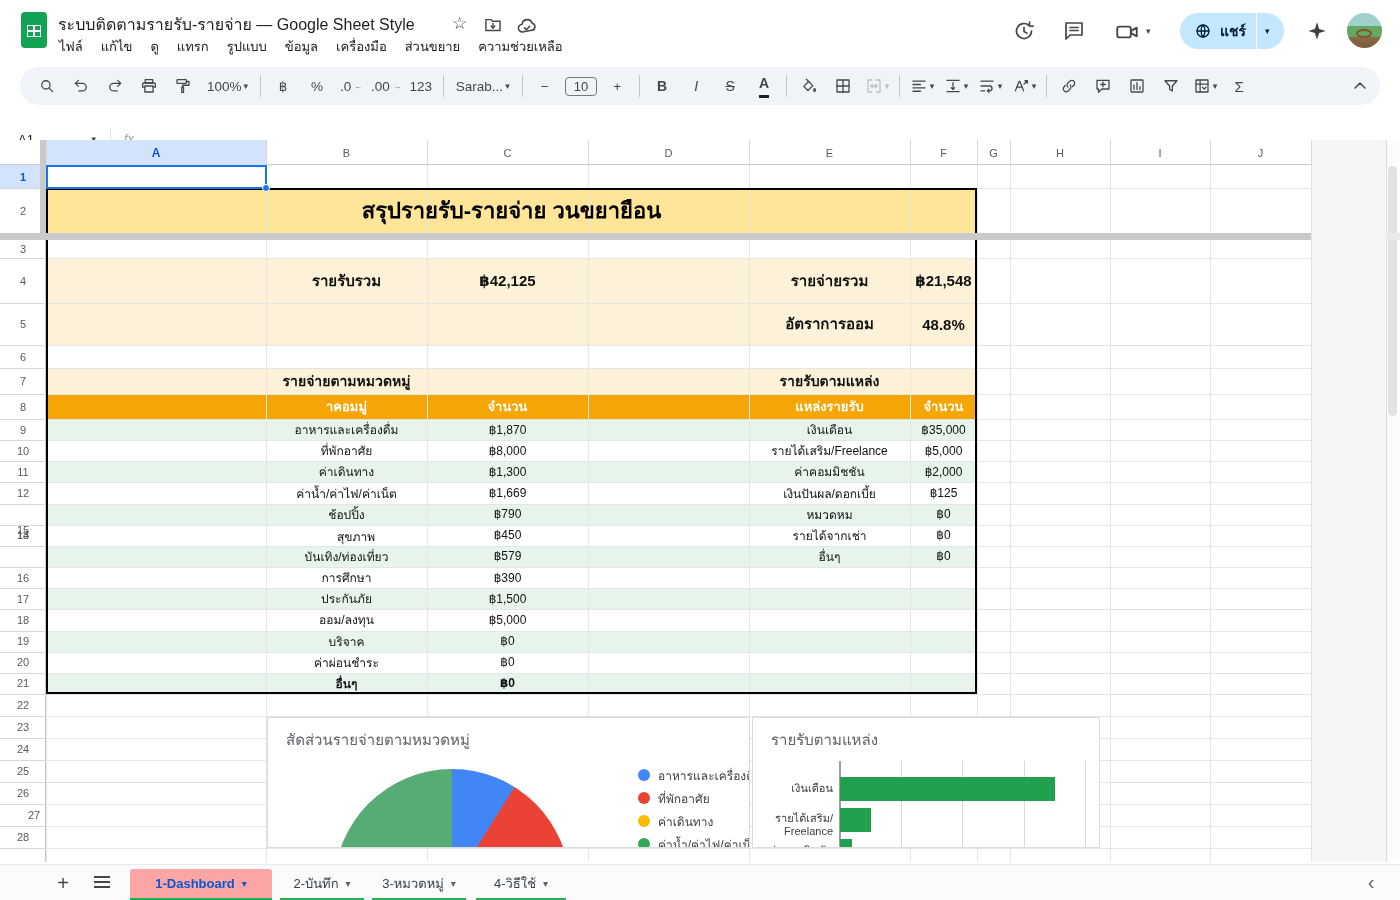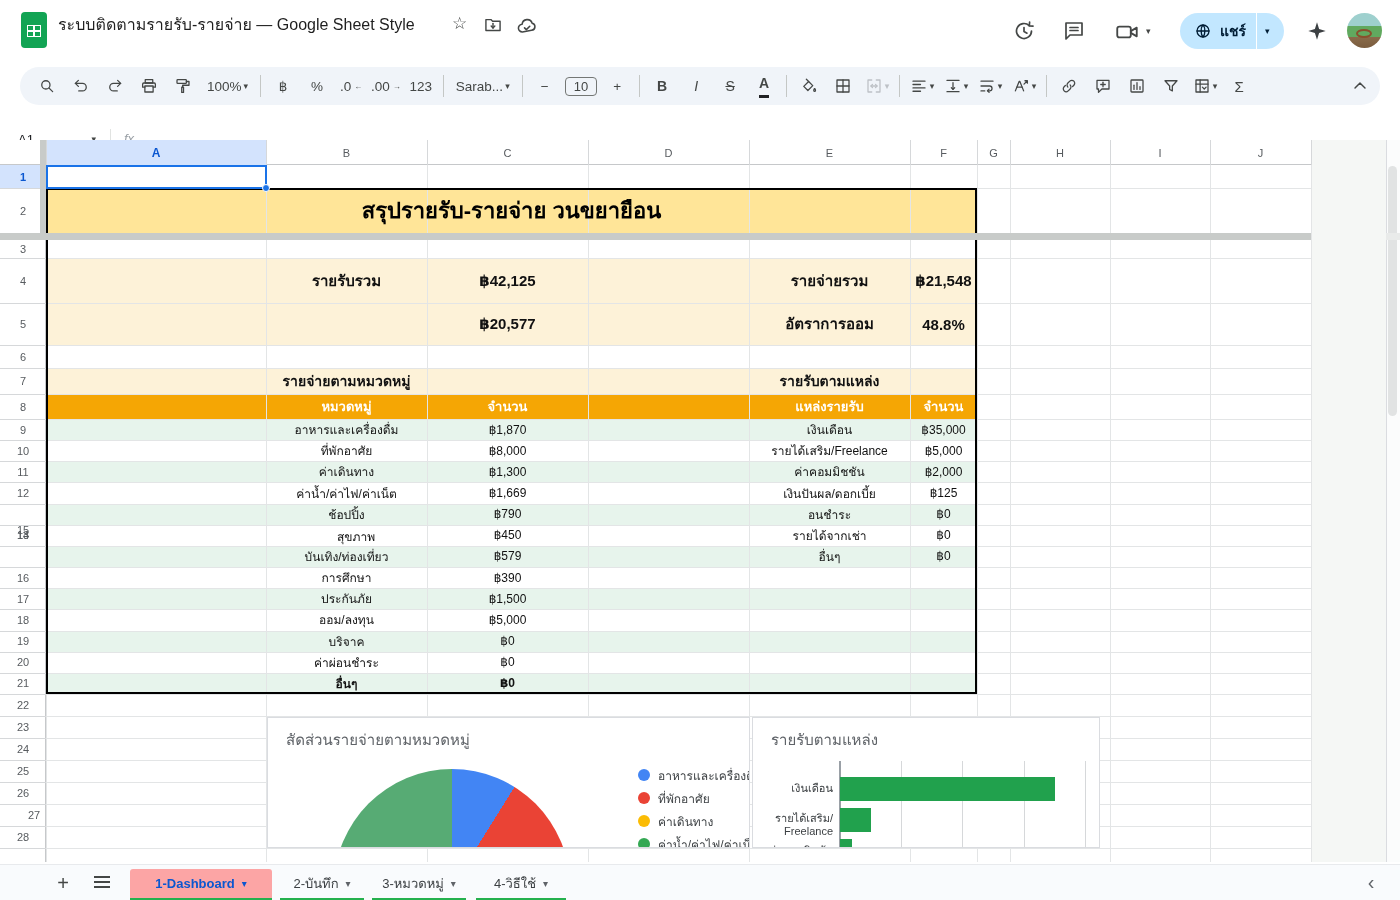--- a/index.html
+++ b/index.html
@@ -45,20 +45,31 @@
           <polyline points="9.8,13.3 12,15.5 14.2,13.3"></polyline>
         </svg>
       </span>
     <span class="abs" id="ic-cloud" style="left:516px;top:15px;">
         <svg viewBox="0 0 24 24" width="22" height="22" fill="none" stroke="#444746" stroke-width="1.7" stroke-linecap="round" stroke-linejoin="round">
           <path d="M7 18.5a4.2 4.2 0 0 1-.3-8.4 5.6 5.6 0 0 1 10.9-1.2 3.9 3.9 0 0 1-.6 7.7z"></path>
           <polyline points="9.3,14 11.3,16 15,12.3"></polyline>
         </svg>
       </span>
 
+    <div class="abs flex" id="menubar" style="left:50px;top:34px;height:24px;">
+        <div class="menu-item">ไฟล์</div>
+        <div class="menu-item">แก้ไข</div>
+        <div class="menu-item">ดู</div>
+        <div class="menu-item">แทรก</div>
+        <div class="menu-item">รูปแบบ</div>
+        <div class="menu-item">ข้อมูล</div>
+        <div class="menu-item">เครื่องมือ</div>
+        <div class="menu-item">ส่วนขยาย</div>
+        <div class="menu-item">ความช่วยเหลือ</div>
+      </div>
 
     <span class="abs" id="ic-history" style="left:1012px;top:19px;">
         <svg viewBox="0 0 24 24" width="24" height="24" fill="none" stroke="#444746" stroke-width="1.7" stroke-linecap="round" stroke-linejoin="round">
           <path d="M19.5 12a7.5 7.5 0 1 1-2.3-5.4"></path>
           <polyline points="17.6,3.2 17.3,6.9 21,7.1"></polyline>
           <polyline points="12,8.5 12,12.5 15,14.2"></polyline>
         </svg>
       </span>
     <span class="abs" id="ic-comments" style="left:1062px;top:19px;">
         <svg viewBox="0 0 24 24" width="24" height="24" fill="none" stroke="#444746" stroke-width="1.7" stroke-linecap="round" stroke-linejoin="round">
@@ -438,26 +449,25 @@
       <div class="abs" style="left: 0px; top: 233px; width: 1311px; height: 7px; background: rgb(200, 203, 201);"></div>
       <div class="abs" style="left: 1312px; top: 140px; width: 74px; height: 722px; background: rgb(245, 247, 245);"></div>
       <div class="abs" style="left: 1386px; top: 140px; width: 14px; height: 722px; background: rgb(251, 252, 252); border-left: 1px solid rgb(218, 220, 224);"></div>
       <div class="abs" style="left: 1388px; top: 166px; width: 9px; height: 250px; background: rgb(225, 227, 227); border-radius: 5px;"></div>
       <div class="abs" style="left: 1386px; top: 233px; width: 14px; height: 7px; background: rgb(233, 235, 234);"></div>
       <div class="cellT" style="left: 46px; top: 188px; width: 931px; height: 45px; font-size: 22px; font-weight: bold; color: rgb(0, 0, 0);">สรุปรายรับ-รายจ่าย วนขยายือน</div>
       <div class="cellT" style="left: 266px; top: 258px; width: 161px; height: 45px; font-size: 15px; font-weight: bold;">รายรับรวม</div>
       <div class="cellT" style="left: 427px; top: 258px; width: 161px; height: 45px; font-size: 15px; font-weight: bold;">฿42,125</div>
       <div class="cellT" style="left: 749px; top: 258px; width: 161px; height: 45px; font-size: 15px; font-weight: bold;">รายจ่ายรวม</div>
       <div class="cellT" style="left: 910px; top: 258px; width: 67px; height: 45px; font-size: 15px; font-weight: bold;">฿21,548</div>
-      <div class="cellT" style="left: 427px; top: 303px; width: 161px; height: 42px; font-size: 15px; font-weight: bold;">฿20,577</div>
       <div class="cellT" style="left: 749px; top: 303px; width: 161px; height: 42px; font-size: 15px; font-weight: bold;">อัตราการออม</div>
       <div class="cellT" style="left: 910px; top: 303px; width: 67px; height: 42px; font-size: 15px; font-weight: bold;">48.8%</div>
       <div class="cellT" style="left: 266px; top: 368px; width: 161px; height: 26px; font-size: 14px; font-weight: bold;">รายจ่ายตามหมวดหมู่</div>
       <div class="cellT" style="left: 749px; top: 368px; width: 161px; height: 26px; font-size: 14px; font-weight: bold;">รายรับตามแหล่ง</div>
-      <div class="cellT" style="left: 266px; top: 394px; width: 161px; height: 25px; font-size: 13px; font-weight: bold; color: rgb(255, 255, 255);">หมวดหมู่</div>
+      <div class="cellT" style="left: 266px; top: 394px; width: 161px; height: 25px; font-size: 13px; font-weight: bold; color: rgb(255, 255, 255);">าคอมมู่</div>
       <div class="cellT" style="left: 427px; top: 394px; width: 161px; height: 25px; font-size: 13px; font-weight: bold; color: rgb(255, 255, 255);">จำนวน</div>
       <div class="cellT" style="left: 749px; top: 394px; width: 161px; height: 25px; font-size: 13px; font-weight: bold; color: rgb(255, 255, 255);">แหล่งรายรับ</div>
       <div class="cellT" style="left: 910px; top: 394px; width: 67px; height: 25px; font-size: 13px; font-weight: bold; color: rgb(255, 255, 255);">จำนวน</div>
       <div class="cellT" style="left: 266px; top: 419px; width: 161px; height: 21.15px;">อาหารและเครื่องดื่ม</div>
       <div class="cellT" style="left: 427px; top: 419px; width: 161px; height: 21.15px;">฿1,870</div>
       <div class="cellT" style="left: 266px; top: 440.15px; width: 161px; height: 21.15px;">ที่พักอาศัย</div>
       <div class="cellT" style="left: 427px; top: 440.15px; width: 161px; height: 21.15px;">฿8,000</div>
       <div class="cellT" style="left: 266px; top: 461.3px; width: 161px; height: 21.15px;">ค่าเดินทาง</div>
       <div class="cellT" style="left: 427px; top: 461.3px; width: 161px; height: 21.15px;">฿1,300</div>
       <div class="cellT" style="left: 266px; top: 482.45px; width: 161px; height: 21.15px;">ค่าน้ำ/ค่าไฟ/ค่าเน็ต</div>
@@ -481,21 +491,21 @@
       <div class="cellT" style="left: 266px; top: 672.8px; width: 161px; height: 21.2px; font-weight: bold;">อื่นๆ</div>
       <div class="cellT" style="left: 427px; top: 672.8px; width: 161px; height: 21.2px; font-weight: bold;">฿0</div>
       <div class="cellT" style="left: 749px; top: 419px; width: 161px; height: 21.15px;">เงินเดือน</div>
       <div class="cellT" style="left: 910px; top: 419px; width: 67px; height: 21.15px;">฿35,000</div>
       <div class="cellT" style="left: 749px; top: 440.15px; width: 161px; height: 21.15px;">รายได้เสริม/Freelance</div>
       <div class="cellT" style="left: 910px; top: 440.15px; width: 67px; height: 21.15px;">฿5,000</div>
       <div class="cellT" style="left: 749px; top: 461.3px; width: 161px; height: 21.15px;">ค่าคอมมิชชัน</div>
       <div class="cellT" style="left: 910px; top: 461.3px; width: 67px; height: 21.15px;">฿2,000</div>
       <div class="cellT" style="left: 749px; top: 482.45px; width: 161px; height: 21.15px;">เงินปันผล/ดอกเบี้ย</div>
       <div class="cellT" style="left: 910px; top: 482.45px; width: 67px; height: 21.15px;">฿125</div>
-      <div class="cellT" style="left: 749px; top: 503.6px; width: 161px; height: 21.15px;">อนชำระ</div>
+      <div class="cellT" style="left: 749px; top: 503.6px; width: 161px; height: 21.15px;">หมวดหม</div>
       <div class="cellT" style="left: 910px; top: 503.6px; width: 67px; height: 21.15px;">฿0</div>
       <div class="cellT" style="left: 749px; top: 524.75px; width: 161px; height: 21.15px;">รายได้จากเช่า</div>
       <div class="cellT" style="left: 910px; top: 524.75px; width: 67px; height: 21.15px;">฿0</div>
       <div class="cellT" style="left: 749px; top: 545.9px; width: 161px; height: 21.15px;">อื่นๆ</div>
       <div class="cellT" style="left: 910px; top: 545.9px; width: 67px; height: 21.15px;">฿0</div>
       <div class="abs" style="left: 46px; top: 165px; width: 221px; height: 24px; border: 2px solid rgb(26, 115, 232); background: transparent;"></div>
       <div class="abs" style="left: 262px; top: 184px; width: 8px; height: 8px; background: rgb(26, 115, 232); border-radius: 50%; border: 1px solid rgb(255, 255, 255);"></div>
     </div>
 
   <div class="abs" id="piePanel" style="left:267px;top:717px;width:483px;height:131px;background:#fff;border:1px solid #DADCE0;overflow:hidden;">

